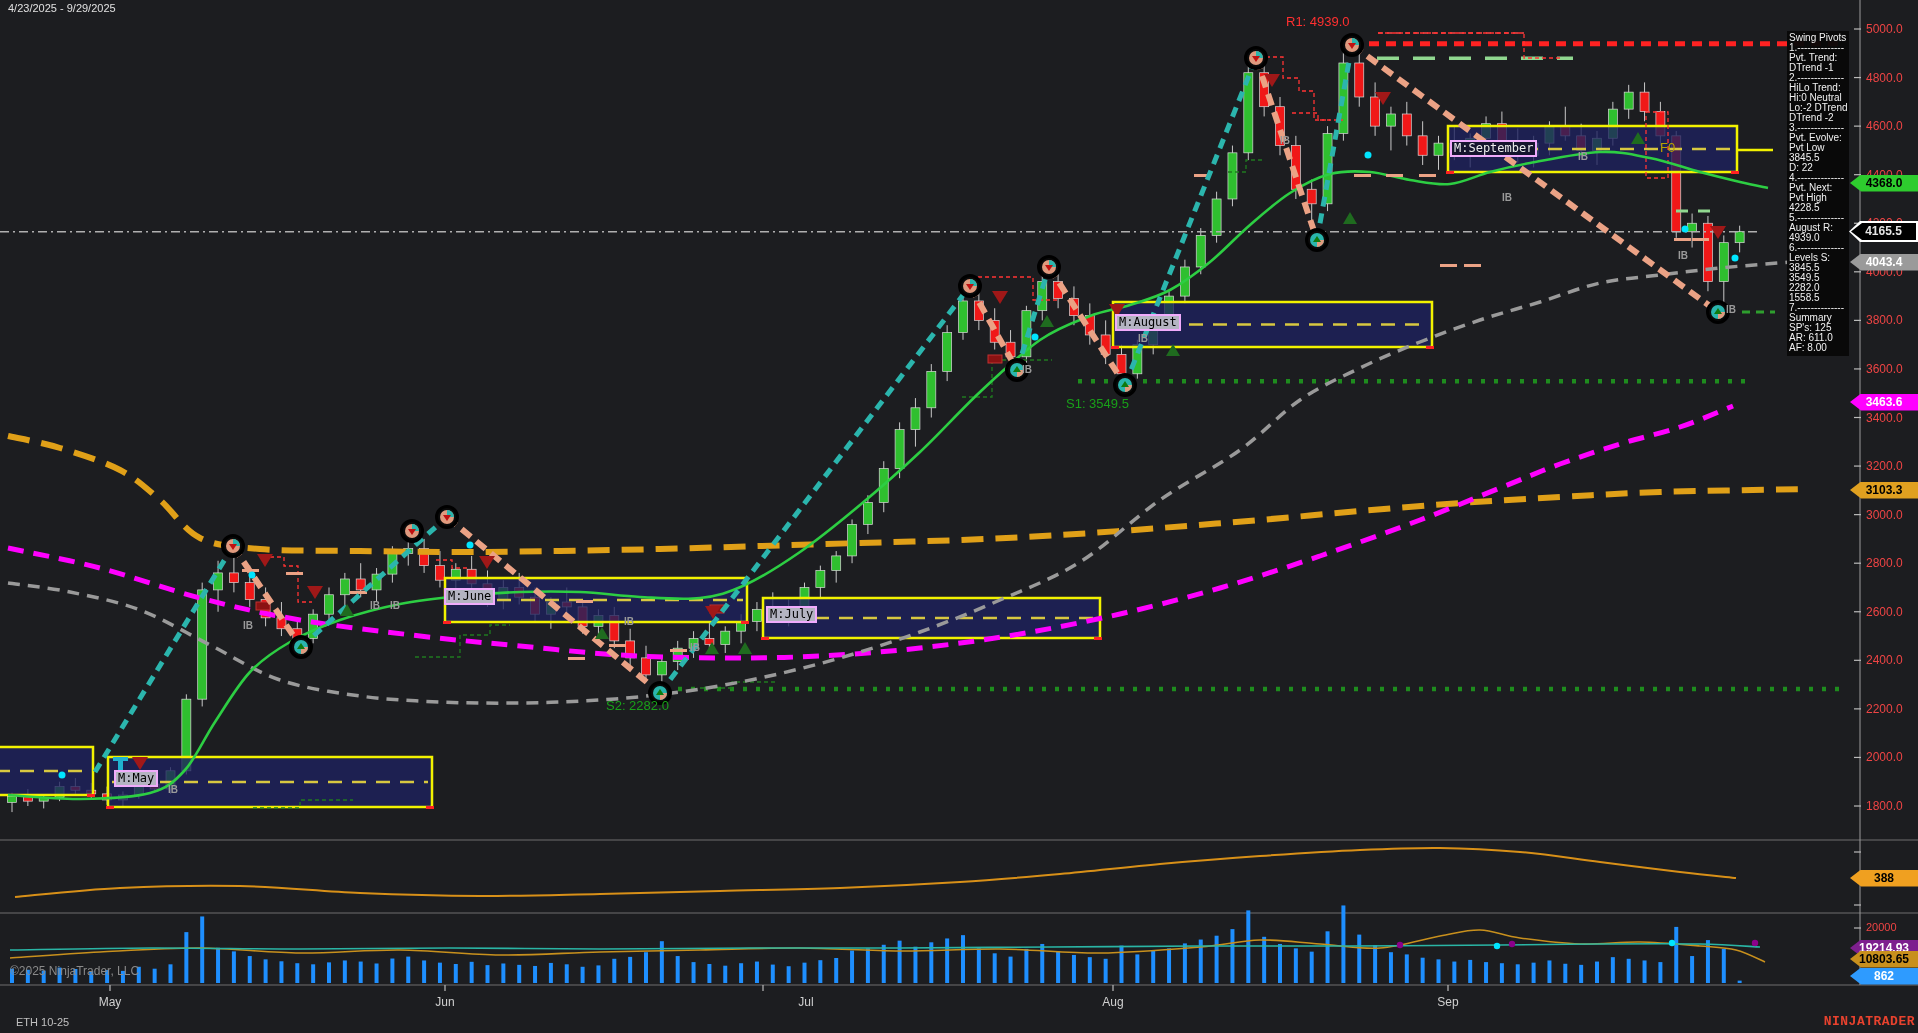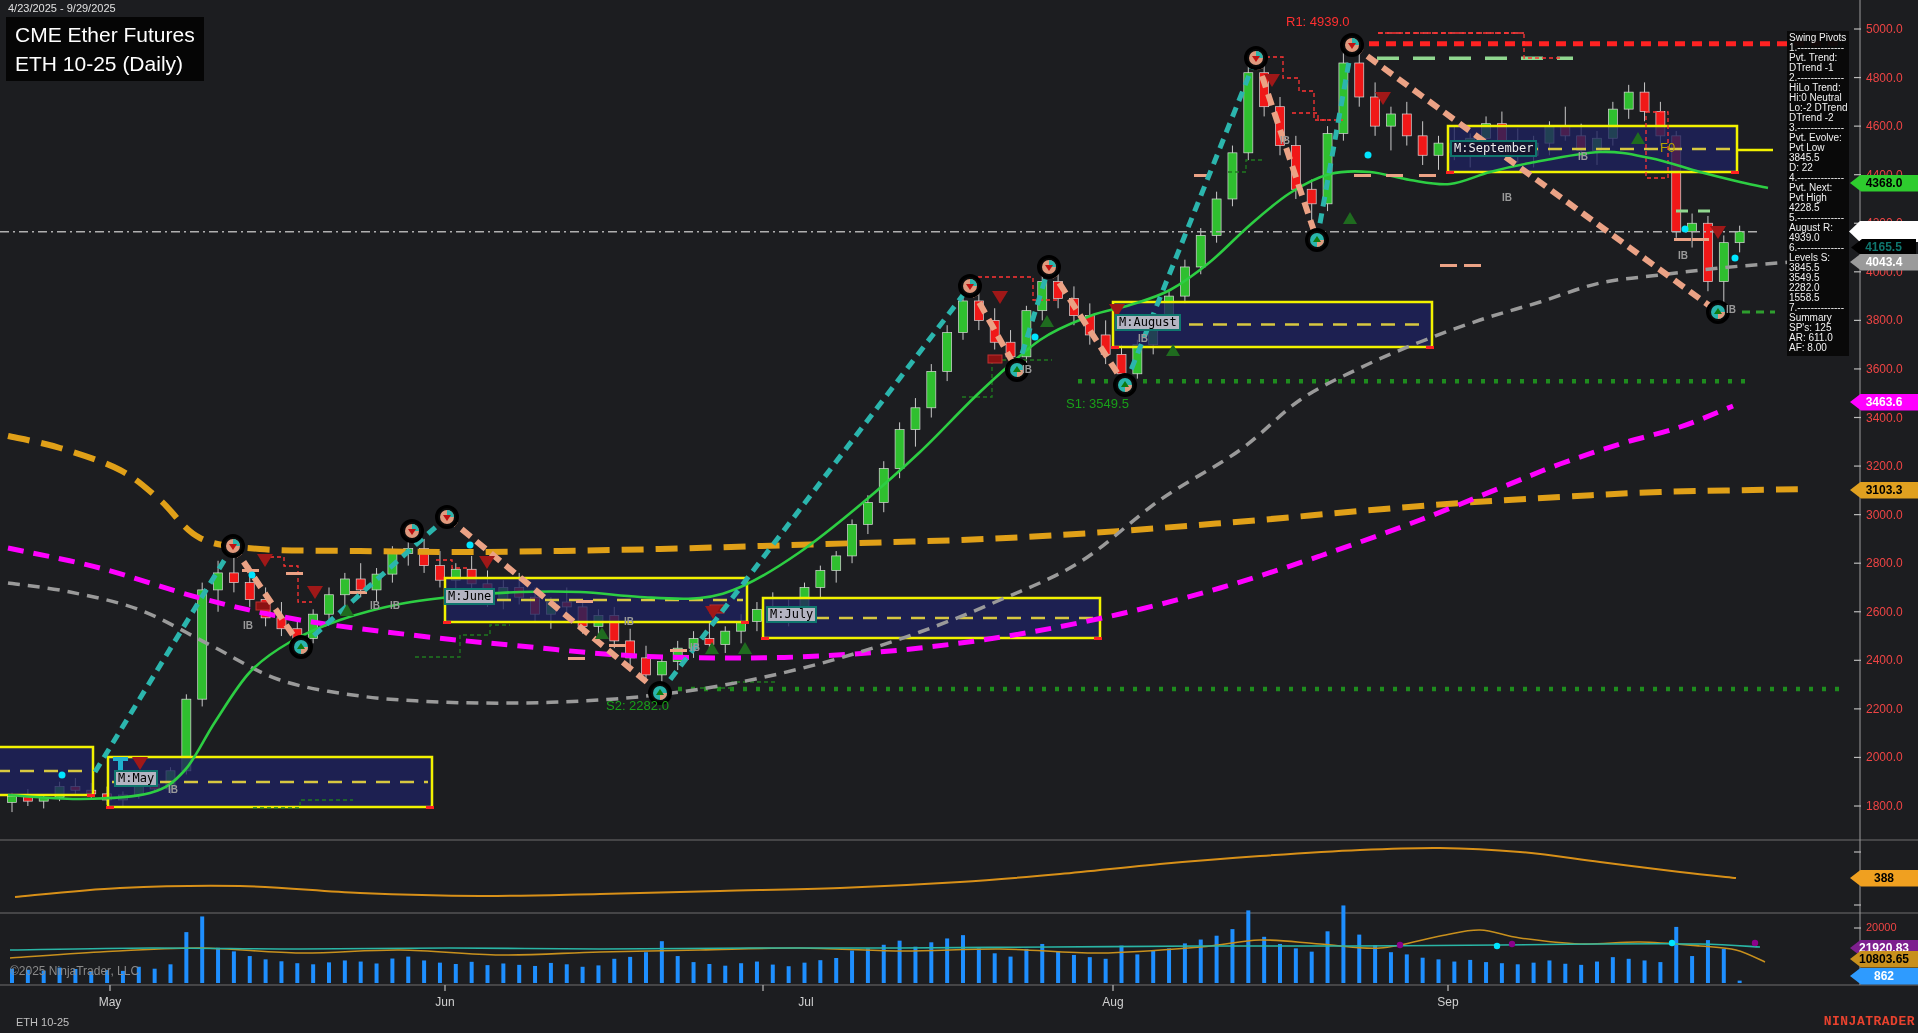--- a/index.html
+++ b/index.html
@@ -12,21 +12,21 @@
   #title-box{left:6px;top:17px;background:#050505;color:#fff;padding:3px 9px;font-size:21px;line-height:29px;}
   #watermark{left:10px;top:964px;font-size:12px;color:#8a8a8a;}
   #swing-panel{left:1787px;top:7px;width:60px;background:rgba(8,8,8,.96);color:#f2f2f2;
        font-size:10px;line-height:10px;padding:2px 0 3px 2px;margin-top:24px;}
   .ptick{font-size:12px;color:#ef4444;}
   .badge{height:17px;line-height:17px;font-size:12px;font-weight:bold;text-align:center;
        clip-path:polygon(0 50%,11px 0,100% 0,100% 100%,11px 100%);}
   .xlab{font-size:12px;color:#d0d0d0;transform:translateX(-50%);}
   .ib{font-size:10px;color:#9a9a9a;font-weight:bold;}
   .zlabel{font-family:"DejaVu Sans Mono",monospace;font-size:12px;line-height:13px;color:#000;
-       background:#b4b4c2;border:2px solid #0f766e;padding:0 2px;}
+       background:#b4b4c2;border:2px solid #f0abfc;padding:0 2px;}
   .zlabel.dark{background:#15152e;color:#ececec;}
   .ann{font-size:13px;}
   #footer-tab{left:16px;top:1016px;font-size:11px;color:#c0c0c0;}
   #brand{right:3px;top:1014px;font-size:13px;font-weight:bold;color:#e8422e;letter-spacing:.5px;font-family:Liberation Mono, monospace;}
 </style>
 </head>
 <body>
 
 <div id="app">
   <svg id="chart-svg" width="1918" height="1033">
@@ -553,24 +553,20 @@
       <path d="M10,958C25.0,957.0,68.3,953.7,100,952C131.7,950.3,166.7,947.8,200,948C233.3,948.2,266.7,952.7,300,953C333.3,953.3,366.7,949.7,400,950C433.3,950.3,466.7,954.7,500,955C533.3,955.3,566.7,952.8,600,952C633.3,951.2,666.7,950.7,700,950C733.3,949.3,766.7,947.8,800,948C833.3,948.2,866.7,950.8,900,951C933.3,951.2,966.7,948.7,1000,949C1033.3,949.3,1066.7,953.3,1100,953C1133.3,952.7,1173.3,949.2,1200,947C1226.7,944.8,1240.0,940.5,1260,940C1280.0,939.5,1300.0,942.7,1320,944C1340.0,945.3,1360.0,949.3,1380,948C1400.0,946.7,1423.3,939.0,1440,936C1456.7,933.0,1466.7,929.7,1480,930C1493.3,930.3,1503.3,935.7,1520,938C1536.7,940.3,1560.0,943.3,1580,944C1600.0,944.7,1620.0,941.7,1640,942C1660.0,942.3,1684.0,944.7,1700,946C1716.0,947.3,1725.2,947.3,1736,950C1746.8,952.7,1760.2,960.0,1765,962" fill="none" stroke="#c8901d" stroke-width="1.6"></path>
       <path d="M10,950C33.3,949.7,101.7,948.2,150,948C198.3,947.8,250.0,949.0,300,949C350.0,949.0,400.0,948.0,450,948C500.0,948.0,550.0,949.0,600,949C650.0,949.0,700.0,948.2,750,948C800.0,947.8,850.0,948.2,900,948C950.0,947.8,1000.0,947.3,1050,947C1100.0,946.7,1150.0,946.2,1200,946C1250.0,945.8,1300.0,946.2,1350,946C1400.0,945.8,1458.3,945.3,1500,945C1541.7,944.7,1566.7,944.2,1600,944C1633.3,943.8,1673.3,943.5,1700,944C1726.7,944.5,1750.0,946.5,1760,947" fill="none" stroke="#2ab5a5" stroke-width="1.6"></path>
       <circle cx="1400" cy="945" r="3.2" fill="#8b008b"></circle>
       <circle cx="1512" cy="944" r="3.2" fill="#8b008b"></circle>
       <circle cx="1755" cy="943" r="3.2" fill="#8b008b"></circle>
       <circle cx="1497" cy="946" r="3.2" fill="#00e5ff"></circle>
       <circle cx="1672" cy="943" r="3.2" fill="#00e5ff"></circle>
     </svg>
   <div id="labels">
     <div class="abs" id="date-range">4/23/2025 - 9/29/2025</div>
-    <div class="abs" id="title-box">
-      <div>CME Ether Futures</div>
-      <div>ETH 10-25 (Daily)</div>
-    </div>
     <div class="abs" id="watermark">©2025 NinjaTrader, LLC</div>
     <div class="abs" id="swing-panel">
         <div>Swing Pivots</div>
         <div>1.--------------</div>
         <div>Pvt. Trend:</div>
         <div>DTrend -1</div>
         <div>2.--------------</div>
         <div>HiLo Trend:</div>
         <div>Hi:0 Neutral</div>
         <div>Lo:-2 DTrend</div>
@@ -614,26 +610,26 @@
       <div class="abs ptick" style="left: 1866px; top: 507.63px;">3000.0</div>
       <div class="abs ptick" style="left: 1866px; top: 556.193px;">2800.0</div>
       <div class="abs ptick" style="left: 1866px; top: 604.756px;">2600.0</div>
       <div class="abs ptick" style="left: 1866px; top: 653.319px;">2400.0</div>
       <div class="abs ptick" style="left: 1866px; top: 701.882px;">2200.0</div>
       <div class="abs ptick" style="left: 1866px; top: 750.445px;">2000.0</div>
       <div class="abs ptick" style="left: 1866px; top: 799.008px;">1800.0</div>
       <div class="abs ptick" style="left: 1866px; top: 921px; font-size: 11px;">20000</div>
       <div class="abs badge" style="left: 1850px; top: 174.5px; width: 68px; background: rgb(46, 204, 46); color: rgb(0, 0, 0);">4368.0</div>
       <div class="abs badge" style="left: 1849px; top: 221px; width: 69px; height: 21px; background: rgb(255, 255, 255); line-height: 21px;"></div>
-      <div class="abs badge" style="left: 1851px; top: 239px; width: 65px; background: rgb(0, 0, 0); color: #0f766e; height: 17px; line-height: 17px;">4165.5</div>
+      <div class="abs badge" style="left: 1851px; top: 223px; width: 65px; background: rgb(0, 0, 0); color: #e5e5e5; height: 17px; line-height: 17px;">4165.5</div>
       <div class="abs badge" style="left: 1850px; top: 253.5px; width: 68px; background: rgb(154, 154, 154); color: rgb(255, 255, 255);">4043.4</div>
       <div class="abs badge" style="left: 1850px; top: 393.5px; width: 68px; background: rgb(255, 0, 255); color: rgb(255, 255, 255);">3463.6</div>
       <div class="abs badge" style="left: 1850px; top: 481.5px; width: 68px; background: rgb(224, 160, 32); color: rgb(0, 0, 0);">3103.3</div>
       <div class="abs badge" style="left: 1850px; top: 869.5px; width: 68px; background: rgb(240, 160, 32); color: rgb(0, 0, 0);">388</div>
-      <div class="abs badge" style="left: 1850px; top: 939.5px; width: 68px; background: rgb(125, 31, 142); color: rgb(255, 255, 255);">21920.83</div>
+      <div class="abs badge" style="left: 1850px; top: 939.5px; width: 68px; background: rgb(125, 31, 142); color: rgb(255, 255, 255);">19214.93</div>
       <div class="abs badge" style="left: 1850px; top: 950.5px; width: 68px; background: rgb(200, 144, 29); color: rgb(0, 0, 0);">10803.65</div>
       <div class="abs badge" style="left: 1850px; top: 967.5px; width: 68px; background: rgb(46, 155, 255); color: rgb(255, 255, 255);">862</div>
       <div class="abs xlab" style="left: 110px; top: 995px;">May</div>
       <div class="abs xlab" style="left: 445px; top: 995px;">Jun</div>
       <div class="abs xlab" style="left: 806px; top: 995px;">Jul</div>
       <div class="abs xlab" style="left: 1113px; top: 995px;">Aug</div>
       <div class="abs xlab" style="left: 1448px; top: 995px;">Sep</div>
       <div class="abs ann" style="left: 1286px; top: 14px; color: rgb(255, 48, 48);">R1: 4939.0</div>
       <div class="abs ann" style="left: 1066px; top: 396px; color: rgb(25, 160, 25);">S1: 3549.5</div>
       <div class="abs ann" style="left: 606px; top: 698px; color: rgb(25, 160, 25);">S2: 2282.0</div>

